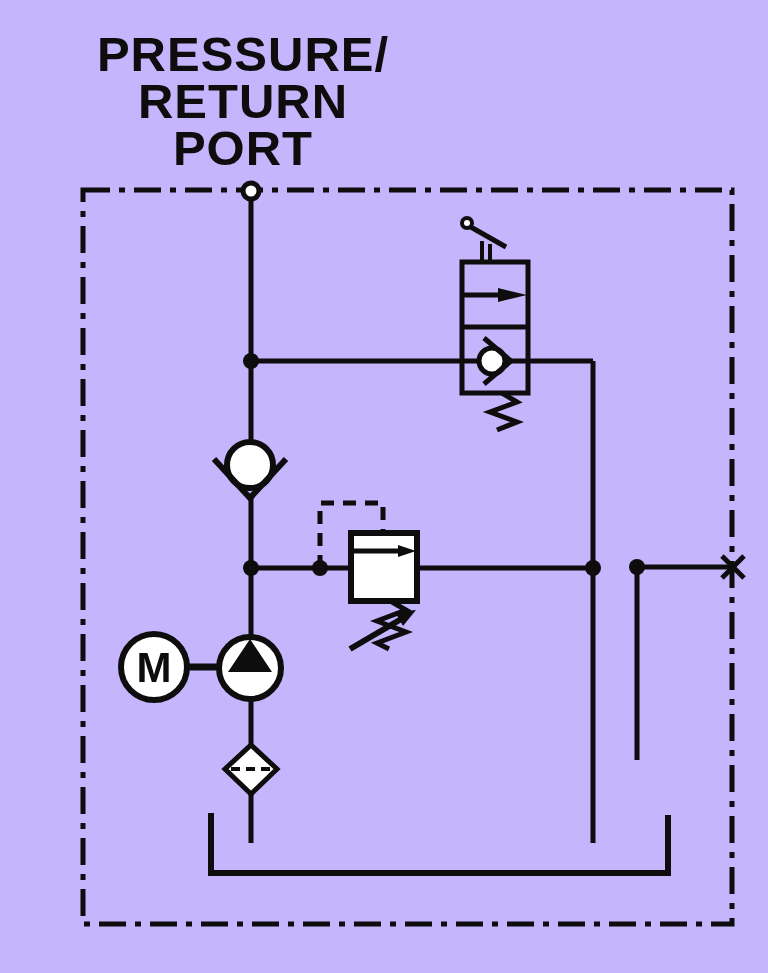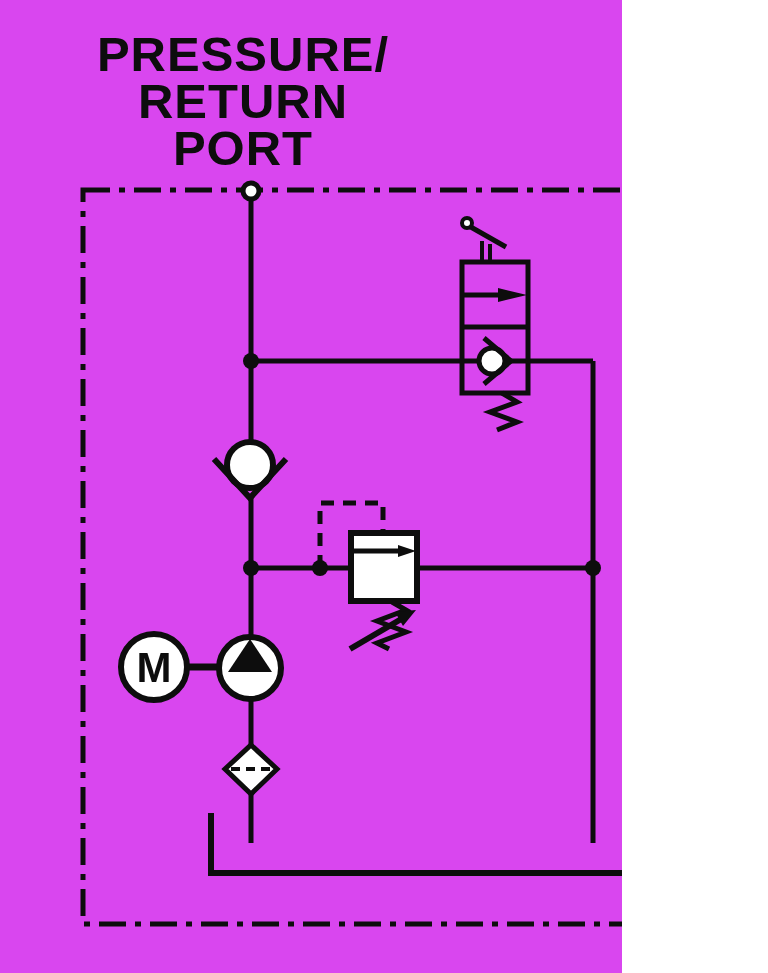--- a/index.html
+++ b/index.html
@@ -1,16 +1,16 @@
 <!DOCTYPE html>
 <html><head>
 <meta charset="utf-8">
 <style>
   html,body{margin:0;padding:0;background:#ffffff;}
-  .stage{position:relative;width:622px;height:973px;background:#d946ef;overflow:hidden;
+  .stage{position:relative;width:768px;height:973px;background:#c4b5fd;overflow:hidden;
          font-family:"Liberation Sans", sans-serif;}
   svg{position:absolute;left:0;top:0;}
   text{font-family:"Liberation Sans", sans-serif;}
   .title-line{font-weight:bold;letter-spacing:1px;}
   .motor-m{font-weight:bold;}
 </style>
 </head>
 <body>
 
 <div class="stage">

